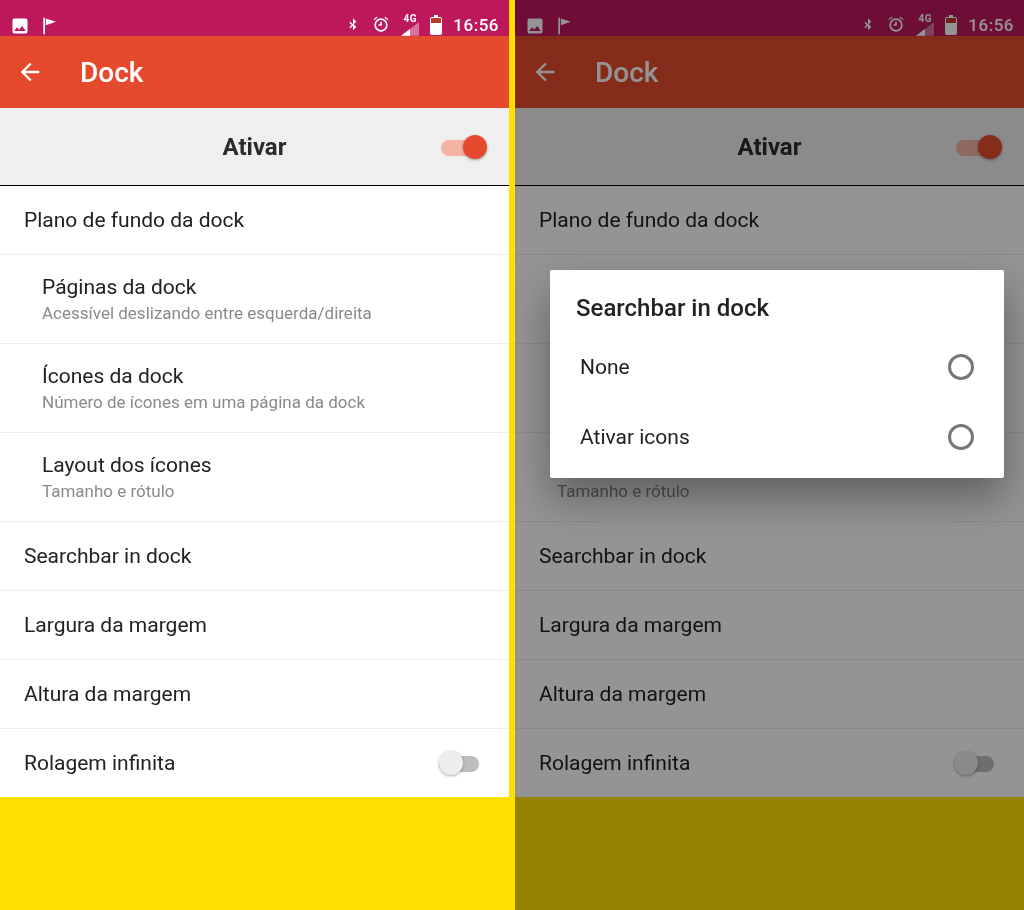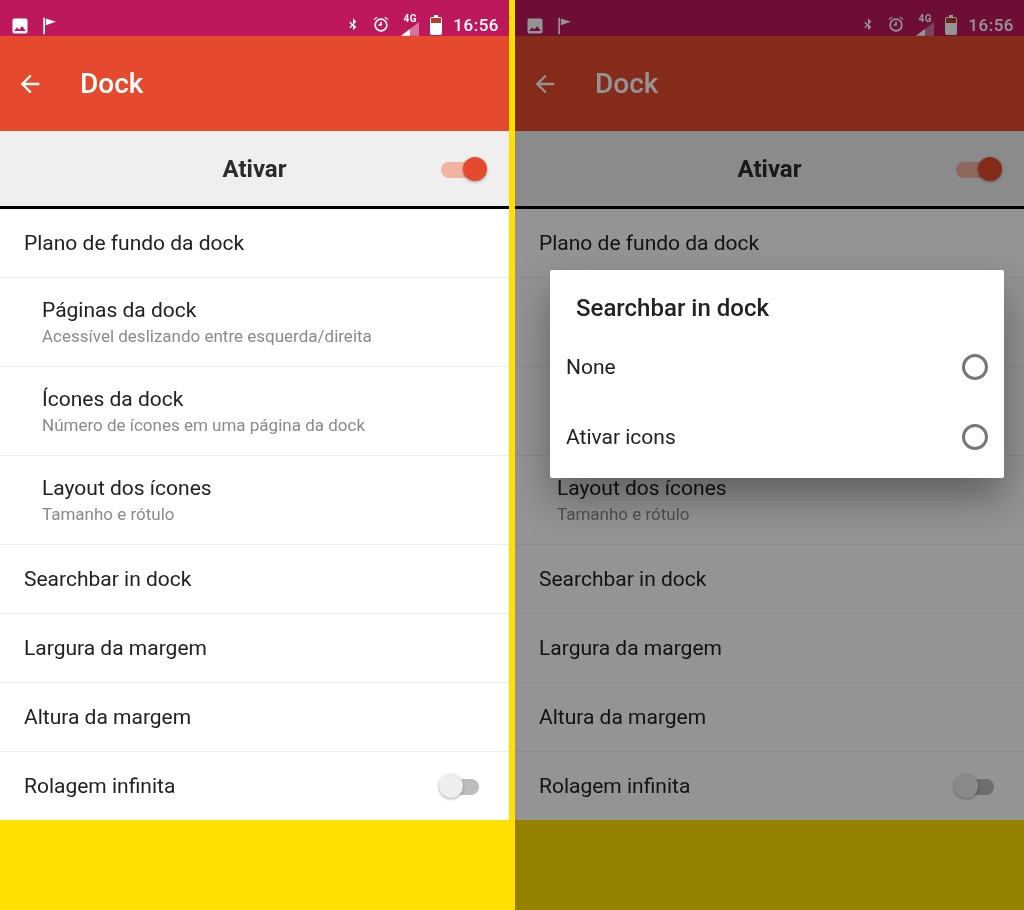--- a/index.html
+++ b/index.html
@@ -16,38 +16,38 @@
     padding: 0 10px;
     color: #fff; font-size: 17px;
   }
   .statusbar .left-icons, .statusbar .right-icons { display: flex; align-items: center; gap: 10px; }
   .statusbar .time { font-weight: 500; letter-spacing: 0.5px; }
   .statusbar svg { display: block; }
   .sb-4g { font-size: 10px; font-weight: 700; letter-spacing: 0.5px; line-height: 1; margin-bottom: -2px; }
 
   
   .appbar {
-    height: 95px; width: 100%;
+    height: 72px; width: 100%;
     display: flex; align-items: center;
     padding: 0 16px;
     color: #fff;
   }
   .appbar .back { width: 48px; display: flex; align-items: center; justify-content: flex-start; }
   .appbar .title { font-size: 28px; font-weight: 500; margin-left: 16px; }
 
   
   .bg-primary-dark { background: #be185d; align-items: flex-end; }
   .bg-primary      { background: #e64a2e; }
 
   
   .content { background: #fff; width: 100%; }
   .enable-row {
     height: 78px; display: flex; align-items: center; justify-content: center;
     background: #efefef; position: relative;
-    border-bottom: 3px solid #000000;
+    border-bottom: 1px solid #000000;
   }
   .enable-row .label { font-size: 24px; font-weight: 700; color: #2b2b2b; }
   .enable-row .switch { position: absolute; right: 22px; }
 
   .item {
     display: flex; flex-direction: column; justify-content: center;
     padding: 20px 42px;
     border-bottom: 1px solid #ececec;
     background: #fff;
   }
@@ -86,21 +86,21 @@
     border-radius: 2px;
     box-shadow: 0 20px 40px rgba(0,0,0,0.35);
     padding: 24px 0 6px 0;
   }
   .dialog .dlg-title {
     font-size: 24px; font-weight: 500; color: #222;
     padding: 0 26px 10px 26px;
   }
   .dialog .option {
     display: flex; align-items: center; justify-content: space-between;
-    padding: 22px 16px;
+    padding: 22px 30px;
   }
   .dialog .option .olabel { font-size: 21px; color: #222; }
   .radio {
     width: 26px; height: 26px; border-radius: 50%;
     border: 3px solid #777; position: relative;
   }
   .radio.selected { border-color: #e64a2e; }
   .radio.selected::after {
     content: ""; position: absolute; left: 4px; top: 4px;
     width: 12px; height: 12px; border-radius: 50%;

